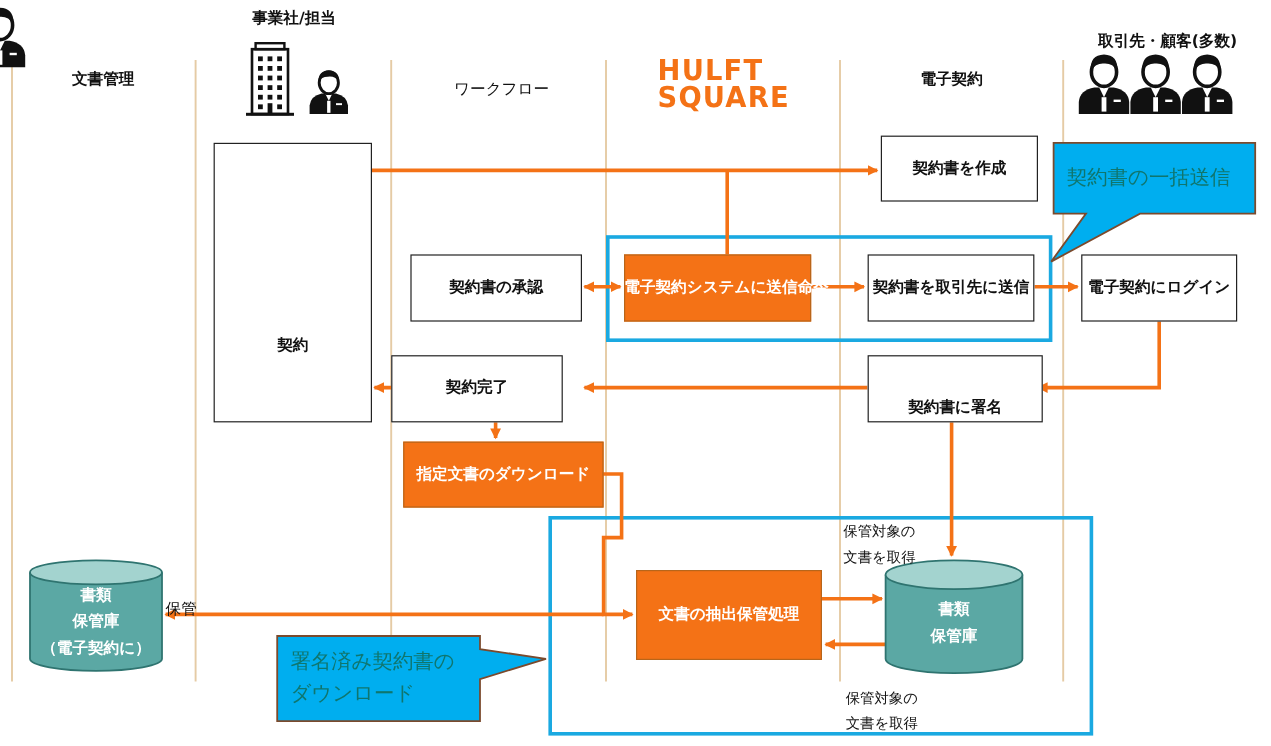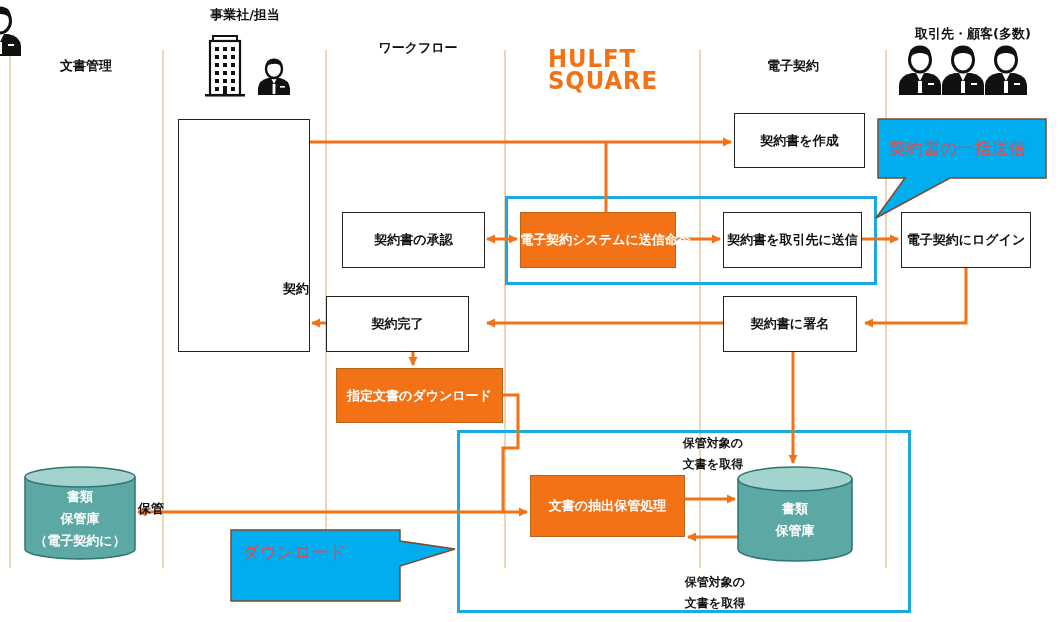--- a/index.html
+++ b/index.html
@@ -12,26 +12,26 @@
        font-family:"DejaVu Sans","Liberation Sans",sans-serif;color:var(--ink);}
   svg.layer{position:absolute;left:0;top:0;width:1059px;height:622px;}
   .hdr{position:absolute;font-size:13px;font-weight:bold;text-align:center;white-space:nowrap;transform:translateX(-50%);}
   .logo{position:absolute;left:548px;top:48px;width:102px;color:var(--orange);font-family:"DejaVu Sans","Liberation Sans",sans-serif;
         font-weight:bold;font-size:24px;line-height:22px;letter-spacing:1px;transform:scaleX(0.95);transform-origin:left top;}
   .logo span{display:block;}
   .box{position:absolute;box-sizing:border-box;border:1.5px solid #222;background:#fff;
        display:flex;flex-direction:row;align-items:center;justify-content:center;
        font-size:13px;font-weight:bold;line-height:22px;text-align:center;white-space:nowrap;}
   .box.orange{background:var(--orange);border-color:var(--orange-border);color:#fff;}
-  .box.tall{justify-content:flex-end;padding-top:106px;}
-  .lbl{position:absolute;font-size:12px;font-weight:bold;line-height:21px;text-align:center;white-space:nowrap;}
+  .box.tall{justify-content:center;padding-top:106px;}
+  .lbl{position:absolute;font-size:12px;font-weight:normal;line-height:21px;text-align:right;white-space:nowrap;}
   .lbl span{display:block;}
   .cyl-text{position:absolute;color:#fff;font-size:13px;font-weight:bold;line-height:22px;text-align:center;white-space:nowrap;}
   .cyl-text span{display:block;}
-  .callout-text{position:absolute;color:#ef4444;font-size:17px;line-height:26px;white-space:nowrap;}
+  .callout-text{position:absolute;color:#0f766e;font-size:17px;line-height:26px;white-space:nowrap;}
   .callout-text span{display:block;}
 </style>
 </head>
 <body>
 
 <svg class="layer" viewBox="0 0 1059 622">
   <defs>
     <marker id="ah" markerWidth="10" markerHeight="10" refX="8" refY="5" orient="auto" markerUnits="userSpaceOnUse">
       <path d="M0,0.5 L9,5 L0,9.5 Z" fill="#f47216"></path>
     </marker>
@@ -131,21 +131,21 @@
   <g>
     <path d="M878,119 L1046,119 L1046,178 L950,178 L876,218 L905,178 L878,178 Z" fill="#00aeef" stroke="#7b4a2d" stroke-width="1.5"></path>
   </g>
   <g>
     <path d="M231,530 L400,530 L400,541 L455,549 L400,566 L400,601 L231,601 Z" fill="#00aeef" stroke="#7b4a2d" stroke-width="1.5"></path>
   </g>
 </svg>
 
 <div class="hdr" style="left:86px;top:57px;">文書管理</div>
 <div class="hdr" style="left:245px;top:6px;">事業社/担当</div>
-<div class="hdr" style="left:418px;top:39px;font-weight:bold;">ワークフロー</div>
+<div class="hdr" style="left:418px;top:65px;font-weight:normal;">ワークフロー</div>
 <div class="logo">
   <span>HULFT</span>
   <span>SQUARE</span>
 </div>
 <div class="hdr" style="left:793px;top:57px;">電子契約</div>
 <div class="hdr" style="left:973px;top:9px;margin-top:16px;">取引先・顧客(多数)</div>
 
 <div class="box tall" style="left:178px;top:119px;width:132px;height:233px;">
   <span>契約</span>
 </div>
@@ -165,28 +165,28 @@
   <span>契約書を</span>
   <span>取引先に送信</span>
 </div>
 <div class="box" style="left:901px;top:212px;width:130px;height:56px;">
   <span>電子契約に</span>
   <span>ログイン</span>
 </div>
 <div class="box" style="left:326px;top:296px;width:143px;height:56px;">
   <span>契約完了</span>
 </div>
-<div class="box" style="left:723px;top:296px;width:134px;height:56px;">
+<div class="box" style="left:723px;top:296px;width:146px;height:56px;align-items:flex-end;">
   <span>契約書に署名</span>
 </div>
 <div class="box orange" style="left:336px;top:368px;width:167px;height:55px;">
   <span>指定文書の</span>
   <span>ダウンロード</span>
 </div>
-<div class="box orange" style="left:530px;top:475px;width:155px;height:62px;">
+<div class="box orange" style="left:530px;top:475px;width:155px;height:75px;">
   <span>文書の</span>
   <span>抽出保管処理</span>
 </div>
 
 <div class="cyl-text" style="left:25px;width:110px;top:486px;">
   <span>書類</span>
   <span>保管庫</span>
   <span>（電子契約に）</span>
 </div>
 <div class="cyl-text" style="left:738px;width:114px;top:498px;">
@@ -201,14 +201,15 @@
 </div>
 <div class="lbl" style="left:665px;width:100px;top:572px;">
   <span>保管対象の</span>
   <span>文書を取得</span>
 </div>
 
 <div class="callout-text" style="left:889px;top:135px;">
   <span>契約書の一括送信</span>
 </div>
 <div class="callout-text" style="left:242px;top:539px;">
+  <span>署名済み契約書の</span>
   <span>ダウンロード</span>
 </div>
 
 </body></html>

